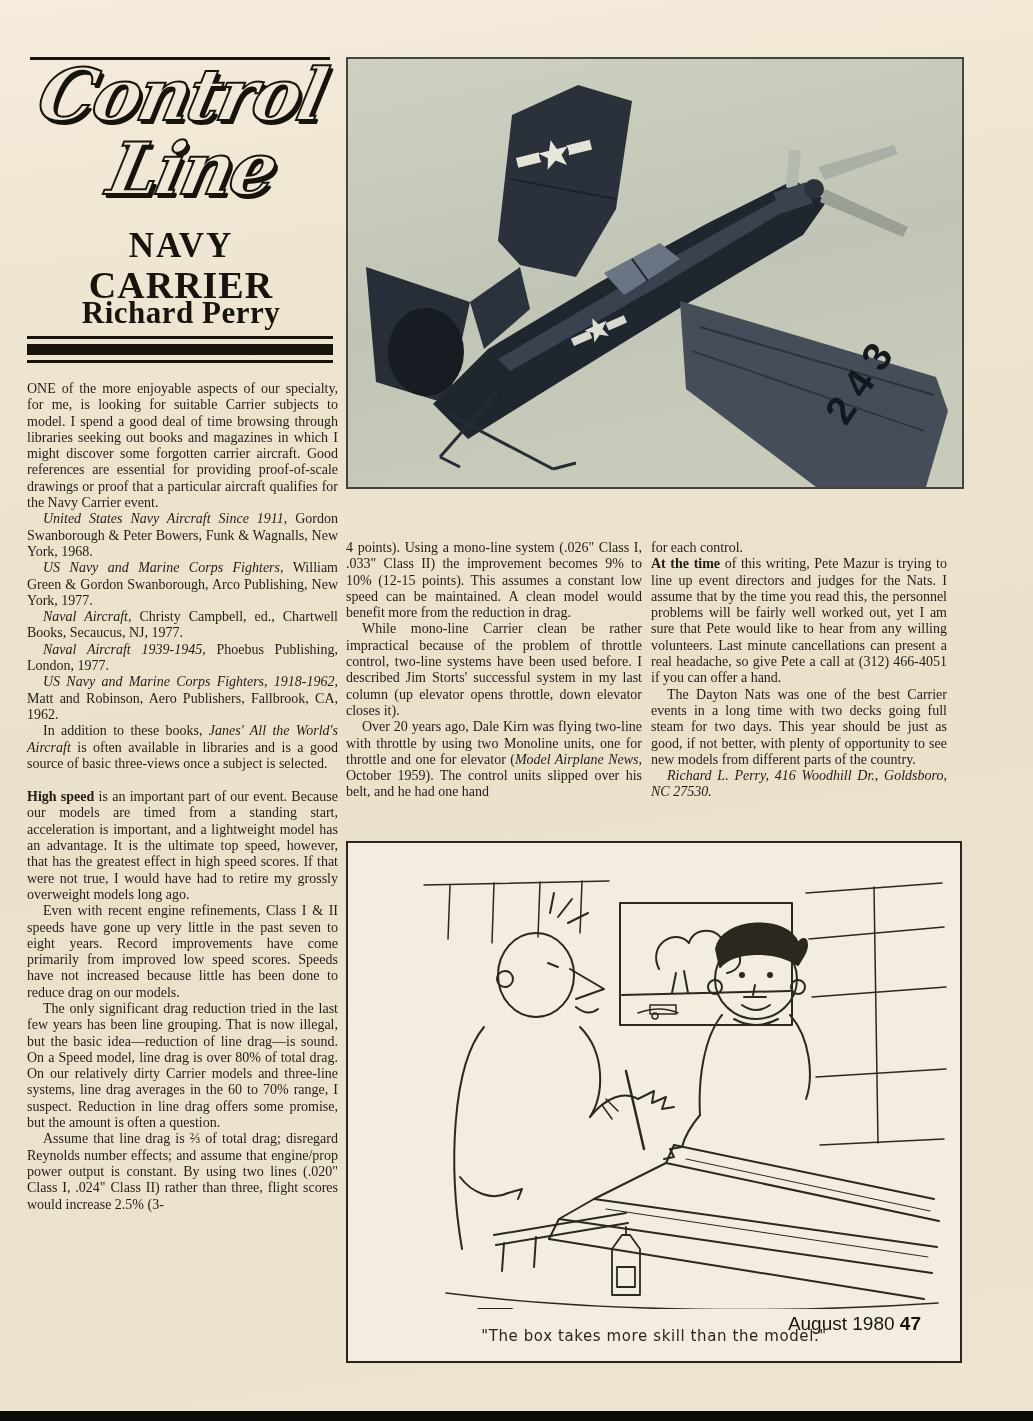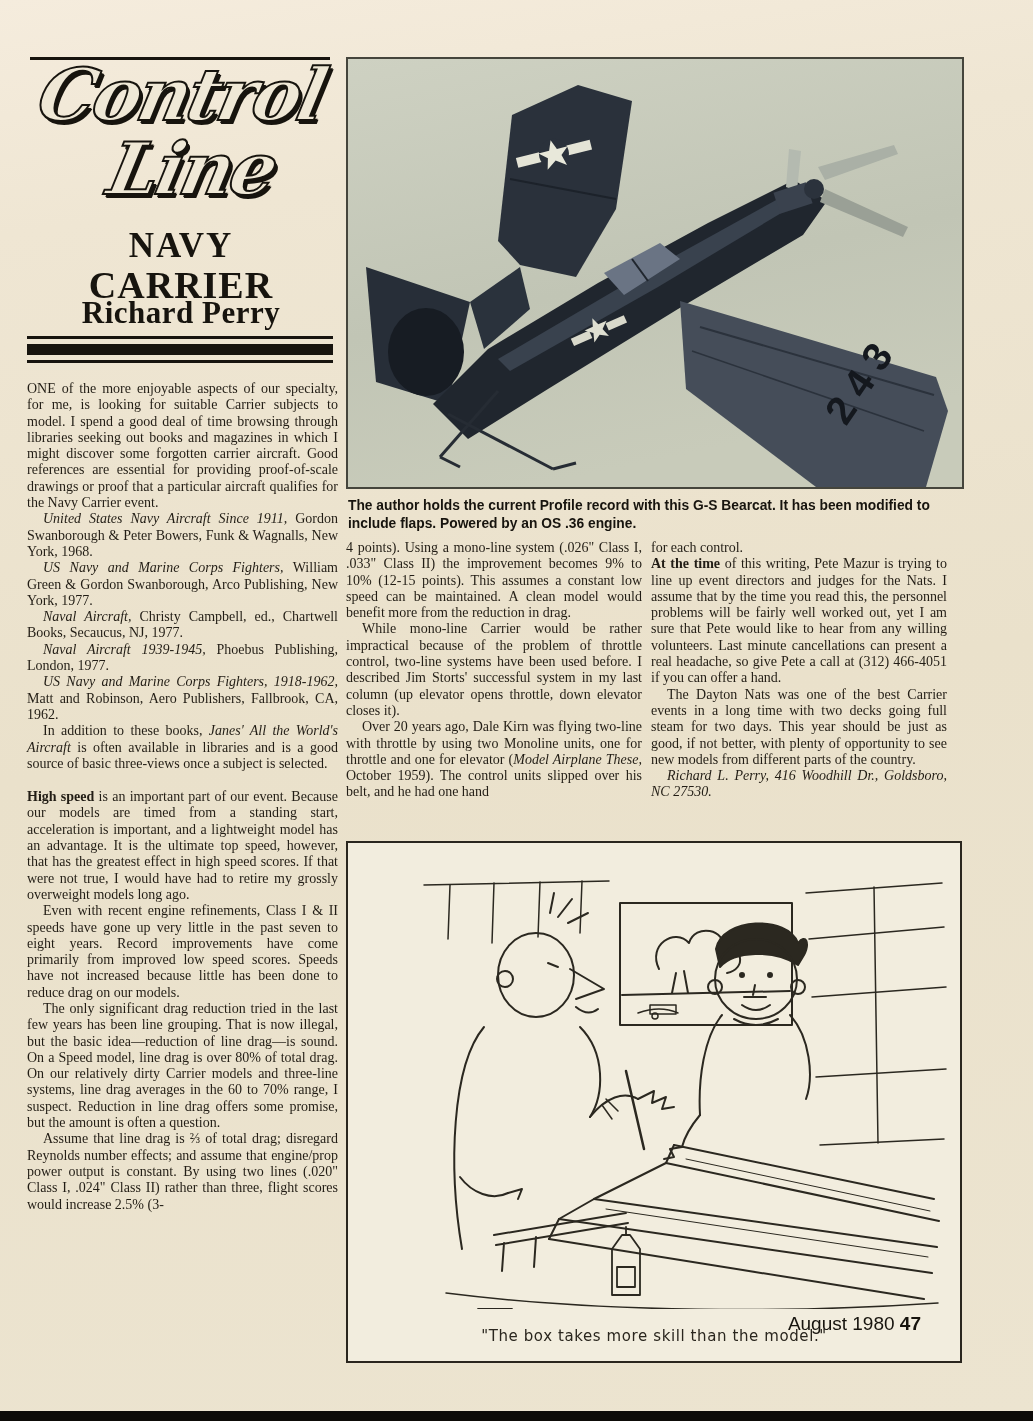--- a/index.html
+++ b/index.html
@@ -135,27 +135,26 @@
       </g>
 
       <g stroke="#262c34" stroke-width="3" fill="none">
         <line x1="150" y1="332" x2="92" y2="398"></line>
         <line x1="100" y1="355" x2="205" y2="410"></line>
         <line x1="205" y1="410" x2="228" y2="404"></line>
         <line x1="92" y1="398" x2="112" y2="408"></line>
       </g>
     </svg>
   </div>
-  <div id="photo-caption">The author holds the current Profile record with this G-S Bearcat. It has been modified to include flaps. Powered by an OS .36 engine.</div>
 
   <div id="two-col">
     <div class="article-col" id="col-mid">
         <p class="flush">4 points). Using a mono-line system (.026" Class I, .033" Class II) the improvement becomes 9% to 10% (12-15 points). This assumes a constant low speed can be maintained. A clean model would benefit more from the reduction in drag.</p>
-        <p>While mono-line Carrier would be rather impractical because of the problem of throttle control, two-line systems have been used before. I described Jim Storts' successful system in my last column (up elevator opens throttle, down elevator closes it).</p>
-        <p>Over 20 years ago, Dale Kirn was flying two-line with throttle by using two Monoline units, one for throttle and one for elevator (<i>Model Airplane These,</i> October 1959). The control units slipped over his belt, and he had one hand</p>
+        <p>While mono-line Carrier clean be rather impractical because of the problem of throttle control, two-line systems have been used before. I described Jim Storts' successful system in my last column (up elevator opens throttle, down elevator closes it).</p>
+        <p>Over 20 years ago, Dale Kirn was flying two-line with throttle by using two Monoline units, one for throttle and one for elevator (<i>Model Airplane News,</i> October 1959). The control units slipped over his belt, and he had one hand</p>
       </div>
     <div class="article-col" id="col-right">
         <p class="flush">for each control.</p>
         <p class="flush"><b>At the time</b> of this writing, Pete Mazur is trying to line up event directors and judges for the Nats. I assume that by the time you read this, the personnel problems will be fairly well worked out, yet I am sure that Pete would like to hear from any willing volunteers. Last minute cancellations can present a real headache, so give Pete a call at (312) 466-4051 if you can offer a hand.</p>
         <p>The Dayton Nats was one of the best Carrier events in a long time with two decks going full steam for two days. This year should be just as good, if not better, with plenty of opportunity to see new models from different parts of the country.</p>
         <p class="sig">Richard L. Perry, 416 Woodhill Dr., Goldsboro, NC 27530.</p>
       </div>
   </div>
 
   <div id="cartoon">

